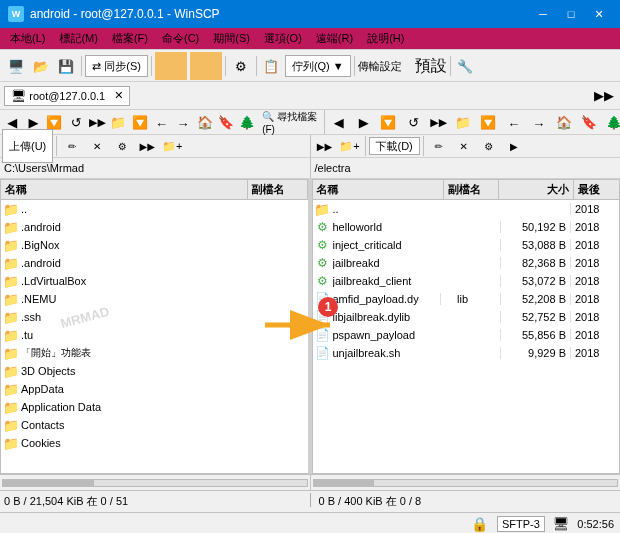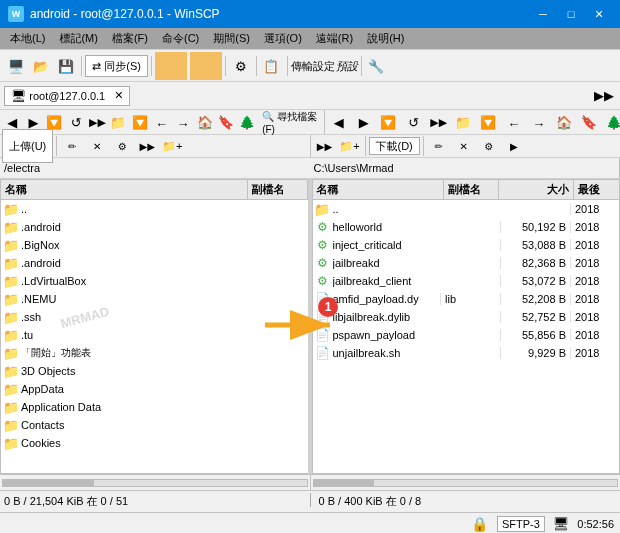--- a/index.html
+++ b/index.html
@@ -47,21 +47,21 @@
       border: none;
       color: white;
       cursor: pointer;
       font-size: 11px;
       display: flex;
       align-items: center;
       justify-content: center;
     }
 
     .menu-bar {
-      background: #a3a3a3;
+      background: #be185d;
       display: flex;
       align-items: center;
       padding: 2px 4px;
       height: 22px;
       border-bottom: 1px solid #d0d0d0;
       gap: 2px;
     }
     .menu-item {
       padding: 2px 6px;
       cursor: pointer;
@@ -150,21 +150,21 @@
     }
     .file-row {
       display: flex;
       align-items: center;
       height: 18px;
       cursor: pointer;
       font-size: 11px;
     }
     .file-icon { width: 16px; height: 16px; margin: 0 2px; display: flex; align-items: center; justify-content: center; flex-shrink: 0; }
     .file-name-cell { flex: 1; display: flex; align-items: center; overflow: hidden; white-space: nowrap; padding-right: 2px; }
-    .file-ext-cell { width: 60px; padding: 0 4px; border-left: 1px solid #e0e0e0; overflow: hidden; white-space: nowrap; }
+    .file-ext-cell { width: 60px; padding: 0 16px; border-left: 1px solid #e0e0e0; overflow: hidden; white-space: nowrap; }
     .file-size-cell { width: 70px; padding: 0 4px; text-align: right; border-left: 1px solid #e0e0e0; }
     .file-date-cell { width: 49px; padding: 0 4px; border-left: 1px solid #e0e0e0; white-space: nowrap; overflow: hidden; }
 
     .folder-icon { color: #f5a623; font-size: 13px; }
 
     .status-bar {
       background: #f0f0f0;
       border-top: 1px solid #c0c0c0;
       display: flex;
       padding: 2px 4px;
@@ -297,23 +297,26 @@
       <span>⇄</span>
       <span>同步(S)</span>
     </button>
     <div class="tb-sep"></div>
     <div class="tb-btn" style="background:#f5a623;opacity:0.7;width:32px;height:28px;"></div>
     <div class="tb-btn" style="background:#f5a623;opacity:0.7;width:32px;height:28px;margin-left:2px;"></div>
     <div class="tb-sep"></div>
     <div class="tb-btn">⚙</div>
     <div class="tb-sep"></div>
     <div class="tb-btn">📋</div>
+    <button class="sync-btn">
+      <span>佇列(Q) ▼</span>
+    </button>
     <div class="tb-sep"></div>
     <span style="font-size:11px;">傳輸設定</span>
-    <span style="font-size:11px;margin-left:0;font-style:italic;">預設</span>
+    <span style="font-size:16px;margin-left:12px;">預設</span>
     <div class="tb-sep"></div>
     <div class="tb-btn">🔧</div>
   </div>
 
   <div class="toolbar2">
     <div class="session-label">
       <span style="font-size:12px;">🖥</span>
       <span>root@127.0.0.1</span>
       <span style="margin-left:6px;cursor:pointer;">✕</span>
     </div>
@@ -381,25 +384,25 @@
       </button>
       <div class="tb-sep"></div>
       <div class="tb-btn" style="font-size:10px;">✏</div>
       <div class="tb-btn" style="font-size:10px;">✕</div>
       <div class="tb-btn" style="font-size:10px;">⚙</div>
       <div class="tb-btn" style="font-size:10px;">▶</div>
     </div>
   </div>
 
   <div style="display:flex; border-bottom:1px solid #d0d0d0; background:#f0f0f0;">
+    <div style="flex:1; display:flex; align-items:center; padding:1px 4px; height:20px; gap:2px; border-right:1px solid #c0c0c0;">
+      <span style="font-size:11px;">C:\Users\Mrmad</span>
+    </div>
     <div style="flex:1; display:flex; align-items:center; padding:1px 4px; height:20px; gap:2px;">
       <span style="font-size:11px;">/electra</span>
-    </div>
-    <div style="flex:1; display:flex; align-items:center; padding:1px 4px; height:20px; gap:2px; border-right:1px solid #c0c0c0;">
-      <span style="font-size:11px;">C:\Users\Mrmad</span>
     </div>
   </div>
 
   <div class="main-area">
 
     <div class="pane pane-left">
 
       <div class="pane-header">
         <div class="col-name">名稱</div>
         <div class="col-ext">副檔名</div>

